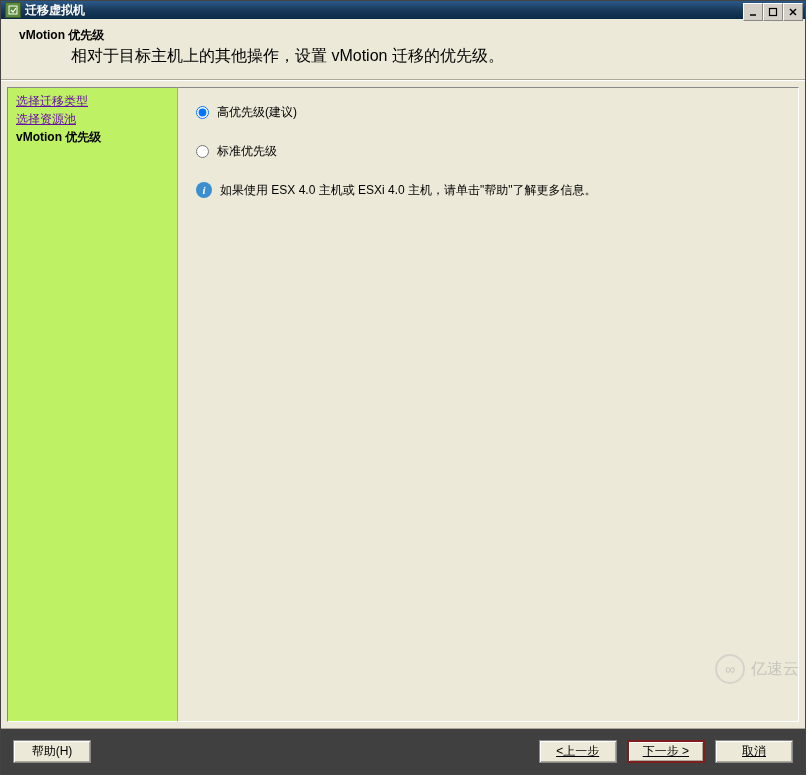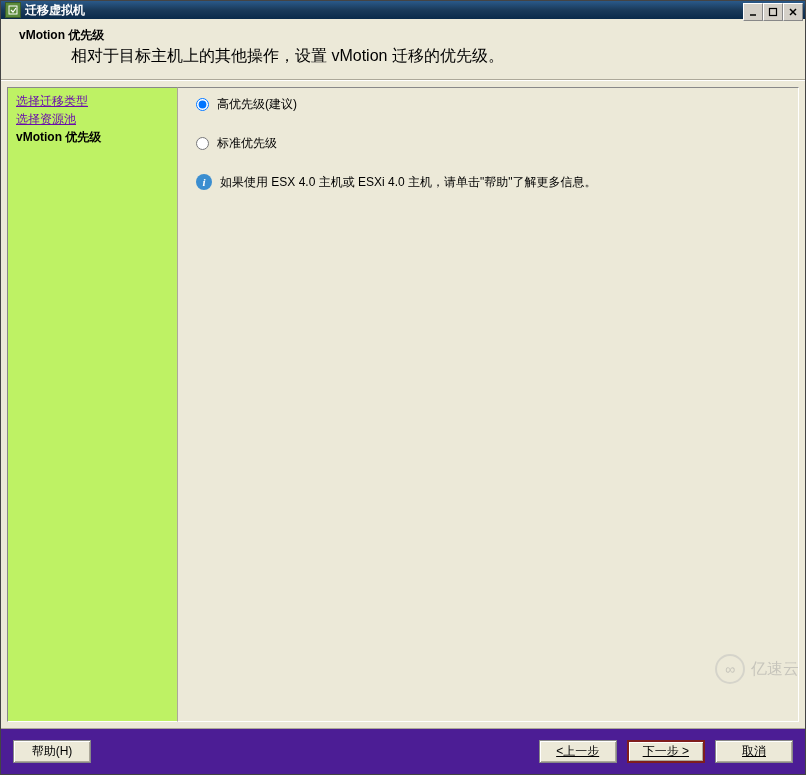--- a/index.html
+++ b/index.html
@@ -118,21 +118,21 @@
       cursor: default;
     }
     .content {
       flex: 1;
       background: #ece9d8;
       border: 1px solid #aca899;
       border-left: 1px solid #aca899;
       border-top-color: #888;
       border-right-color: #fff;
       border-bottom-color: #fff;
-      padding: 8px 18px;
+      padding: 16px 18px;
     }
     .radio-row {
       display: flex;
       align-items: center;
       margin-bottom: 22px;
     }
     .radio-row input[type=radio] {
       margin-right: 8px;
     }
     .desc-text {
@@ -155,21 +155,21 @@
       font-style: italic;
       font-weight: bold;
       font-size: 11px;
       display: inline-flex;
       align-items: center;
       justify-content: center;
       flex-shrink: 0;
     }
     .footer {
       height: 46px;
-      background: #4c1d95;
+      background: #404040;
       border-top: 1px solid #aca899;
       display: flex;
       align-items: center;
       padding: 0 12px;
     }
     .btn {
       height: 23px;
       padding: 0 14px;
       background: #ece9d8;
       border: 1px solid #888;

